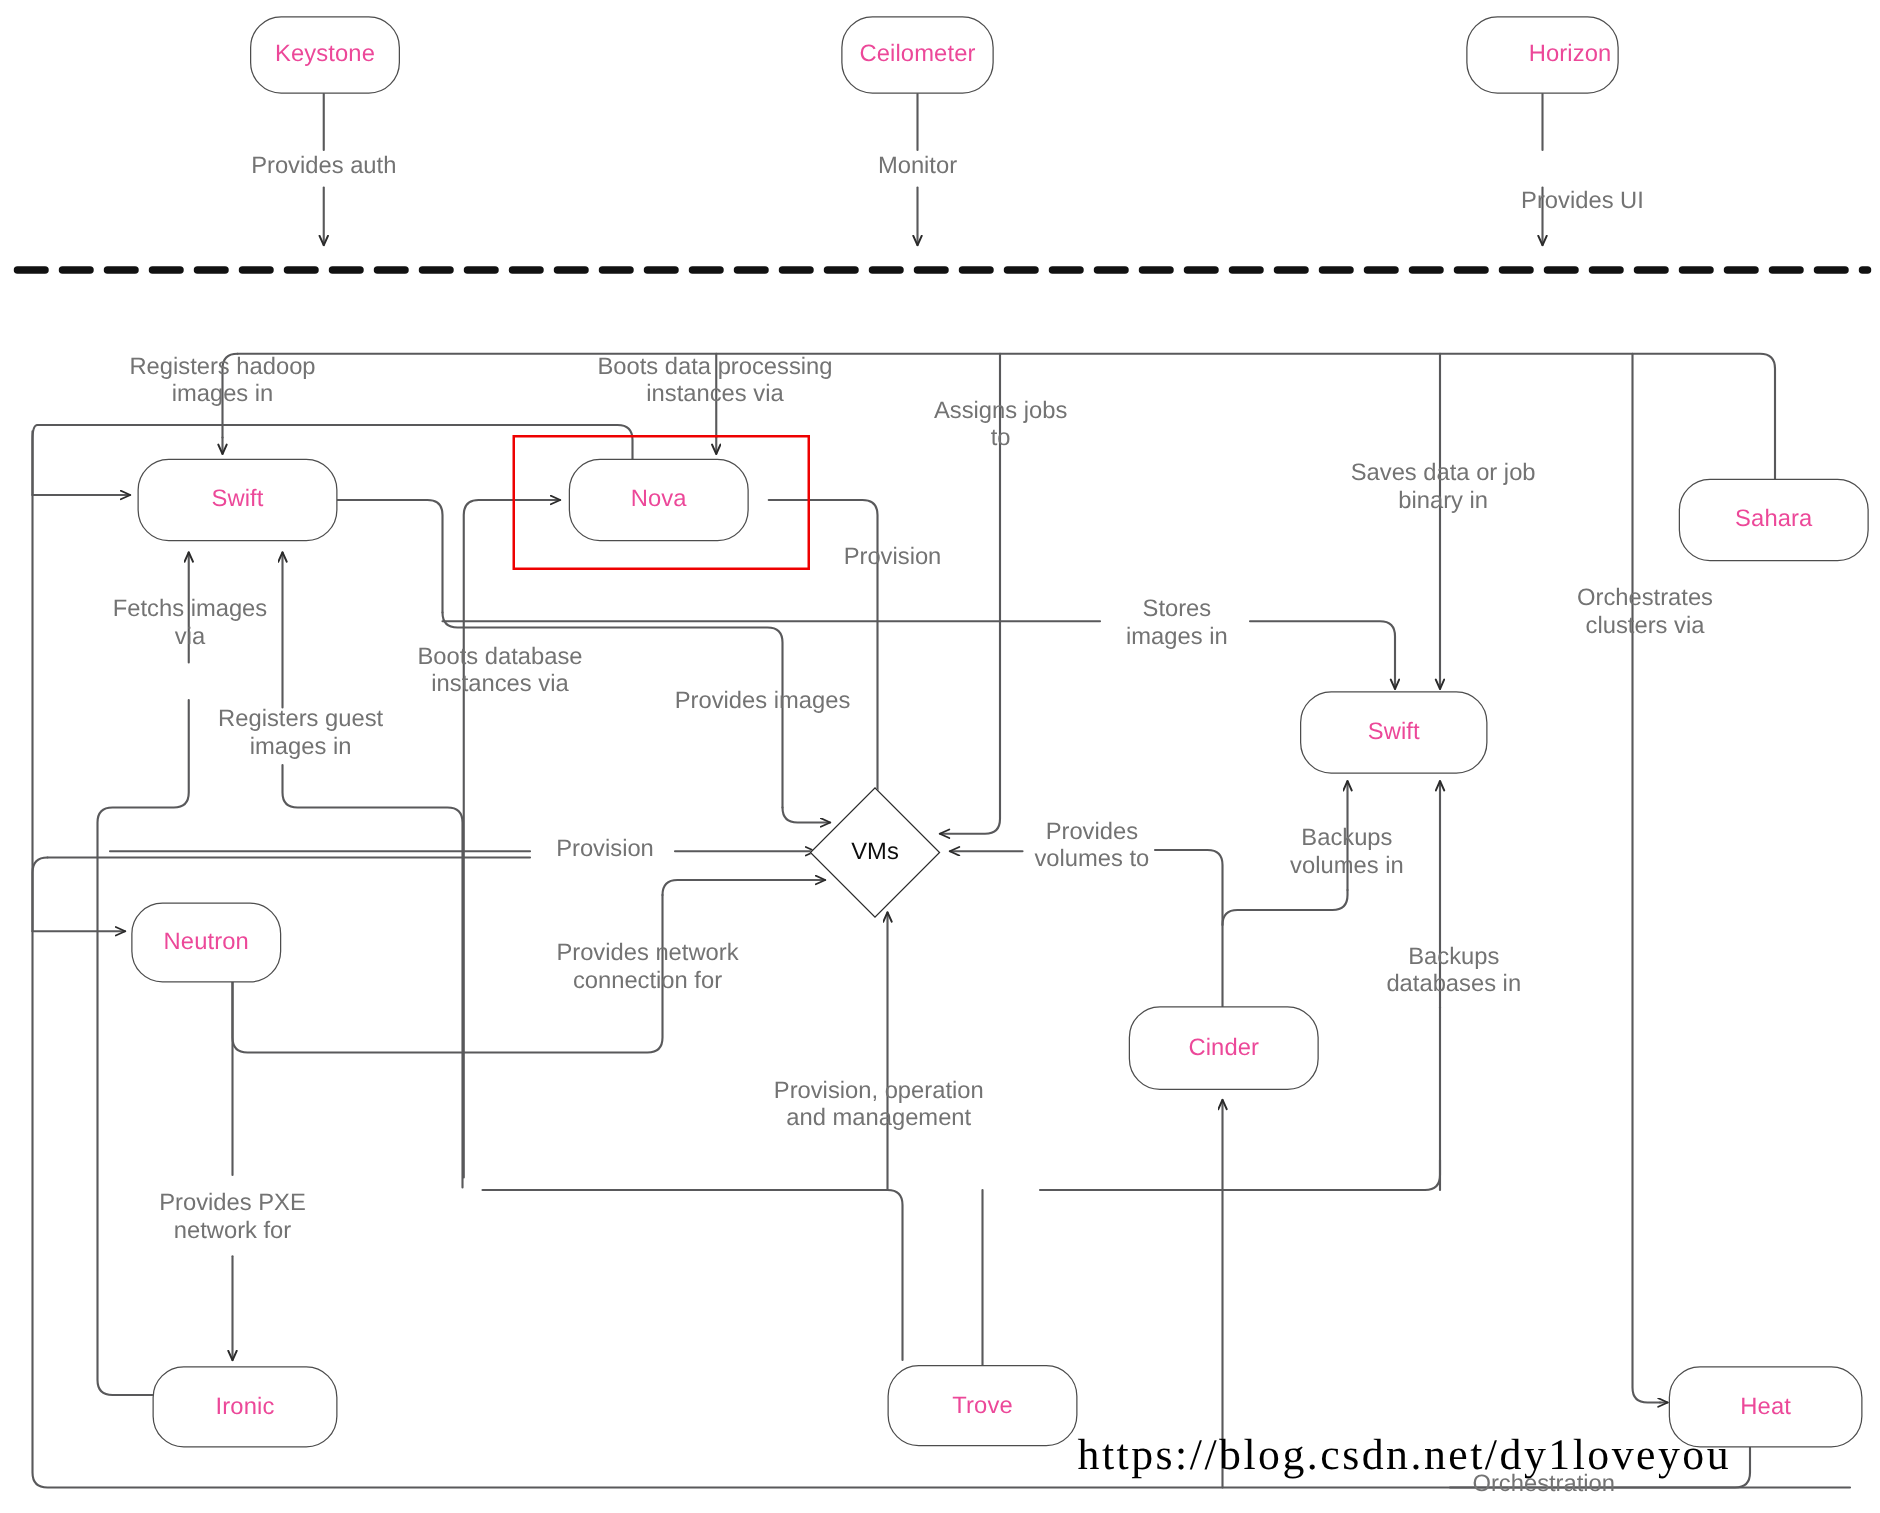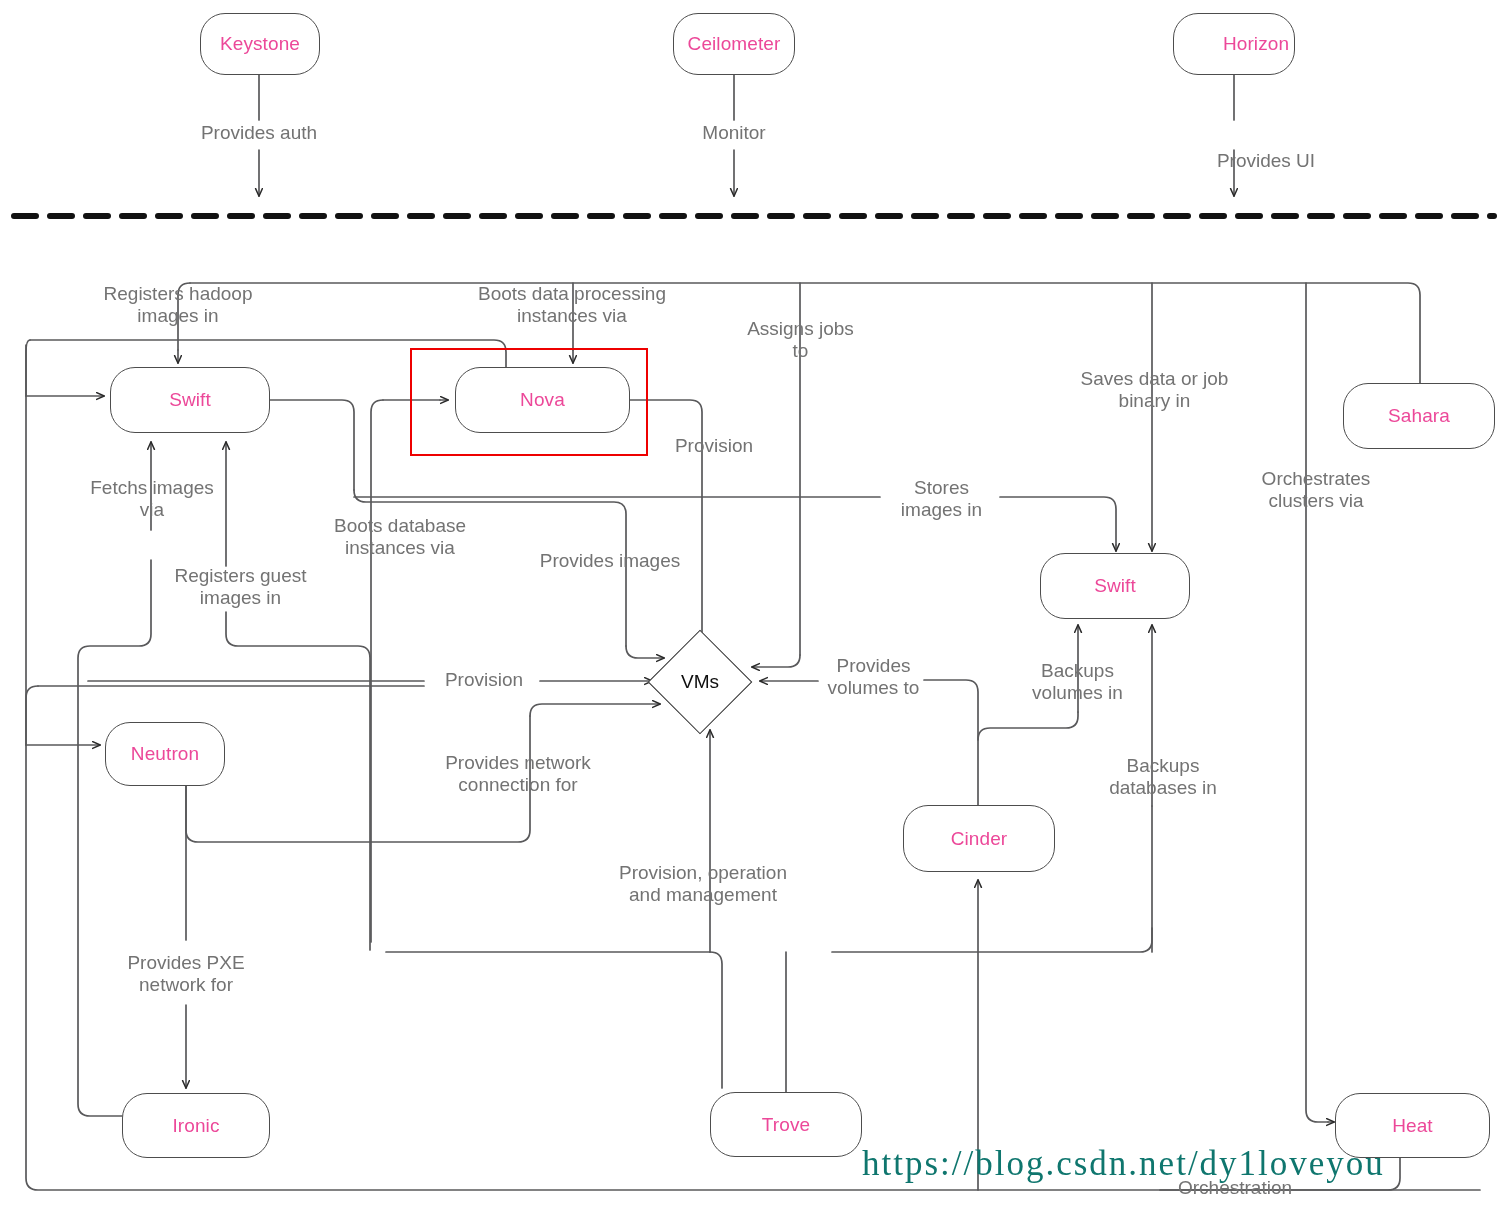--- a/index.html
+++ b/index.html
@@ -44,21 +44,21 @@
     position:absolute;
     border:2.2px solid #ee0000;
     box-sizing:border-box;
     z-index:4;
     background:transparent;
   }
   .watermark{
     position:absolute;
     font-family:"Liberation Serif","DejaVu Serif",serif;
     font-size:35px;
-    color:#0f766e;
+    color:#000000;
     letter-spacing:2px;
     z-index:3;
     white-space:nowrap;
     pointer-events:none;
   }
 </style>
 </head>
 <body>
 
 <div id="canvas">
@@ -167,21 +167,21 @@
   <div class="edge-label" style="left:159px;top:122px;width:200px;">Provides auth</div>
   <div class="edge-label" style="left:654px;top:122px;width:160px;">Monitor</div>
   <div class="edge-label" style="left:1186px;top:122px;width:160px;margin-top:28px;">Provides UI</div>
 
   <div class="red-hl" style="left:410px;top:348px;width:238px;height:108px;"></div>
 
   <div class="node" style="left:110px;top:367px;width:160px;height:66px;">
     <span>Swift</span>
   </div>
 
-  <div class="node" style="left:455px;top:367px;width:175px;height:66px;">
+  <div class="node" style="left:455px;top:367px;width:144px;height:66px;">
     <span>Nova</span>
   </div>
 
   <div class="node" style="left:1343px;top:383px;width:152px;height:66px;">
     <span>Sahara</span>
   </div>
 
   <div class="node" style="left:1040px;top:553px;width:150px;height:66px;">
     <span>Swift</span>
   </div>

